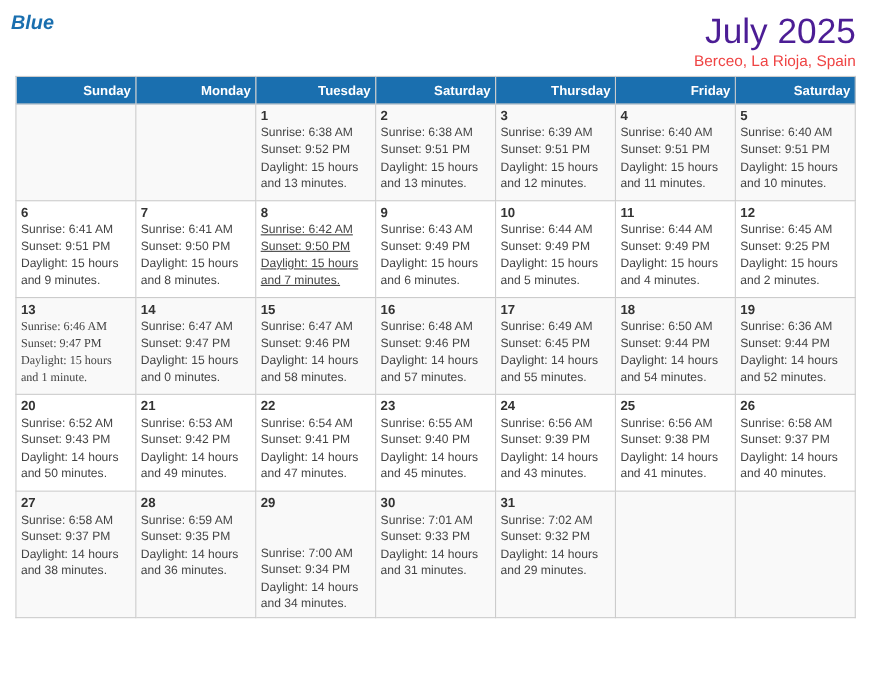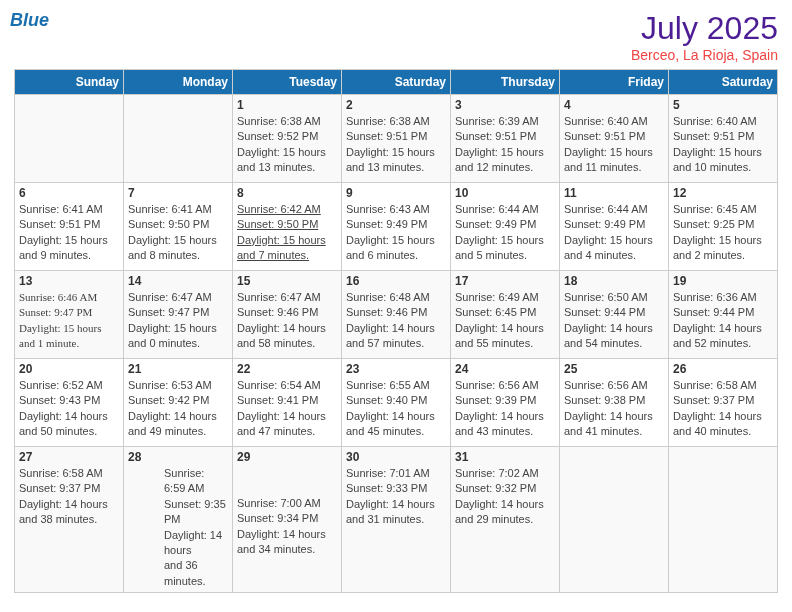--- a/index.html
+++ b/index.html
@@ -302,21 +302,21 @@
         <tr>
           <td>
             <span class="day-num">27</span>
             <div class="day-info" style="white-space: pre-line;">Sunrise: 6:58 AM
 Sunset: 9:37 PM
 Daylight: 14 hours
 and 38 minutes.</div>
           </td>
           <td>
             <span class="day-num">28</span>
-            <div class="day-info" style="white-space: pre-line; margin-left: 36px;">Sunrise: 6:59 AM
+            <div class="day-info" style="white-space: pre-line;">Sunrise: 6:59 AM
 Sunset: 9:35 PM
 Daylight: 14 hours
 and 36 minutes.</div>
           </td>
           <td>
             <span class="day-num">29</span>
             <div class="day-info" style="white-space: pre-line; margin-top: 32px;">Sunrise: 7:00 AM
 Sunset: 9:34 PM
 Daylight: 14 hours
 and 34 minutes.</div>

